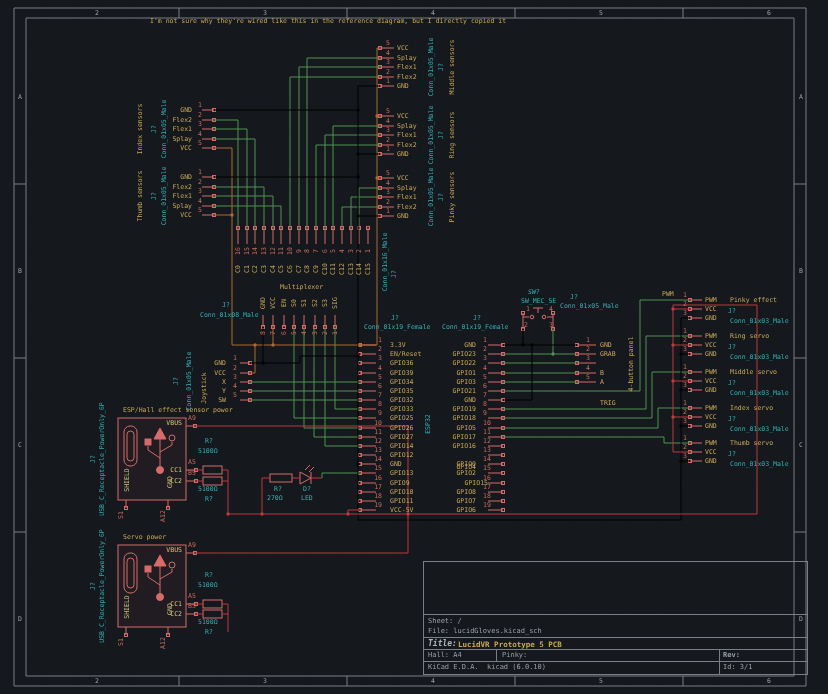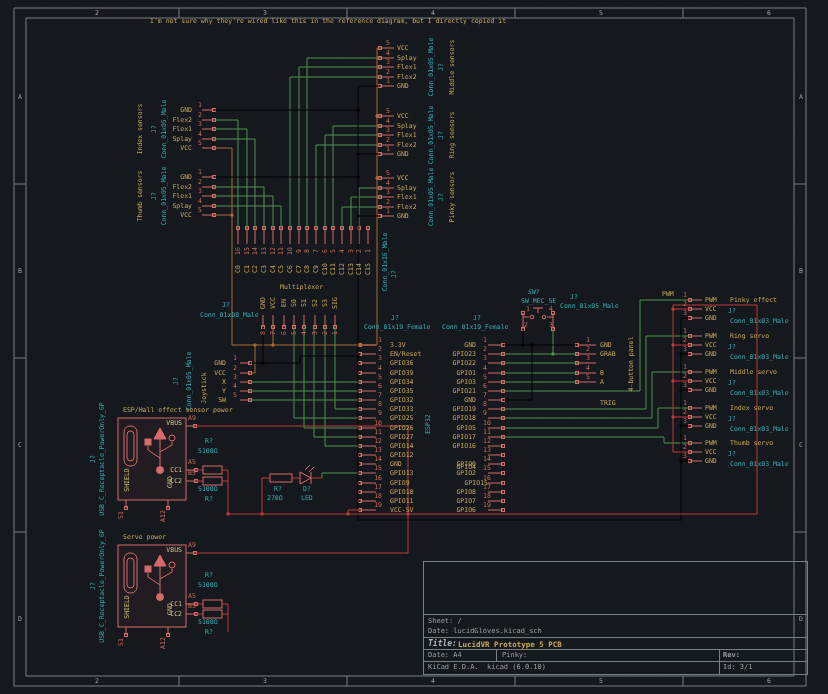--- a/index.html
+++ b/index.html
@@ -770,22 +770,22 @@
     </div>
 
   <div id="titleblock">
     <div class="tbline" style="left:0;top:52px;width:383px;height:1px;"></div>
     <div class="tbline" style="left:0;top:75px;width:383px;height:1px;"></div>
     <div class="tbline" style="left:0;top:87px;width:383px;height:1px;"></div>
     <div class="tbline" style="left:0;top:99px;width:383px;height:1px;"></div>
     <div class="tbline" style="left:72px;top:87px;width:1px;height:12px;"></div>
     <div class="tbline" style="left:295px;top:87px;width:1px;height:25px;"></div>
     <div class="tb" style="left:4px;top:56px;">Sheet: /</div>
-    <div class="tb" style="left:4px;top:66px;">Date: lucidGloves.kicad_sch</div>
+    <div class="tb" style="left:4px;top:66px;">File: lucidGloves.kicad_sch</div>
     <div class="tb tbb" style="left:4px;top:78px;font-style:italic;font-size:8px;color:#aeb4ba;">Title:</div>
     <div class="tb tbb" style="left:34px;top:79px;color:#c9a959;font-size:7.5px;">LucidVR Prototype 5 PCB</div>
-    <div class="tb" style="left:4px;top:90px;">Date: A4</div>
+    <div class="tb" style="left:4px;top:90px;">Hall: A4</div>
     <div class="tb" style="left:78px;top:90px;">Pinky:</div>
     <div class="tb tbb" style="left:299px;top:90px;">Rev:</div>
     <div class="tb" style="left:4px;top:102px;">KiCad E.D.A.  kicad (6.0.10)</div>
     <div class="tb" style="left:299px;top:102px;">Id: 3/1</div>
   </div>
 </div>
 
 </body></html>

